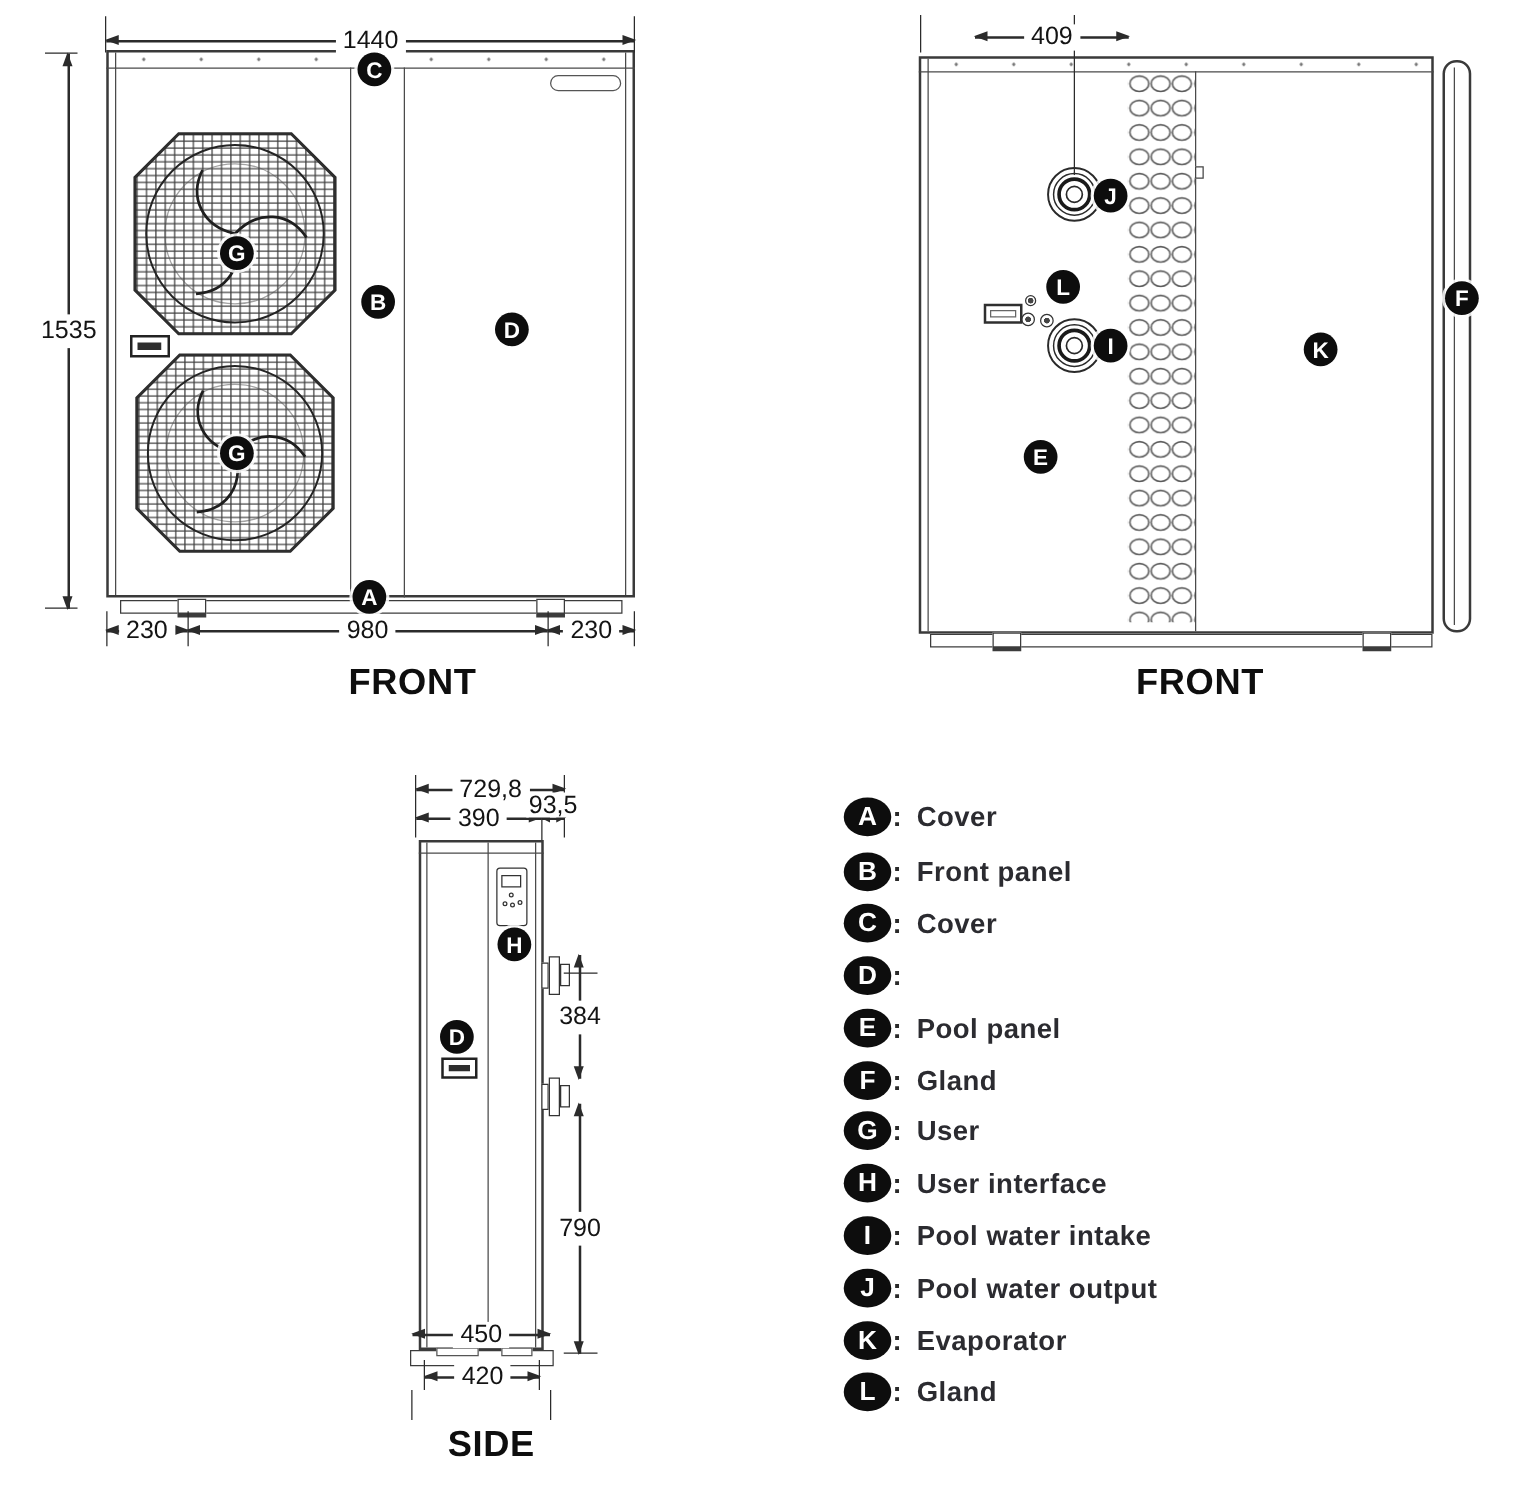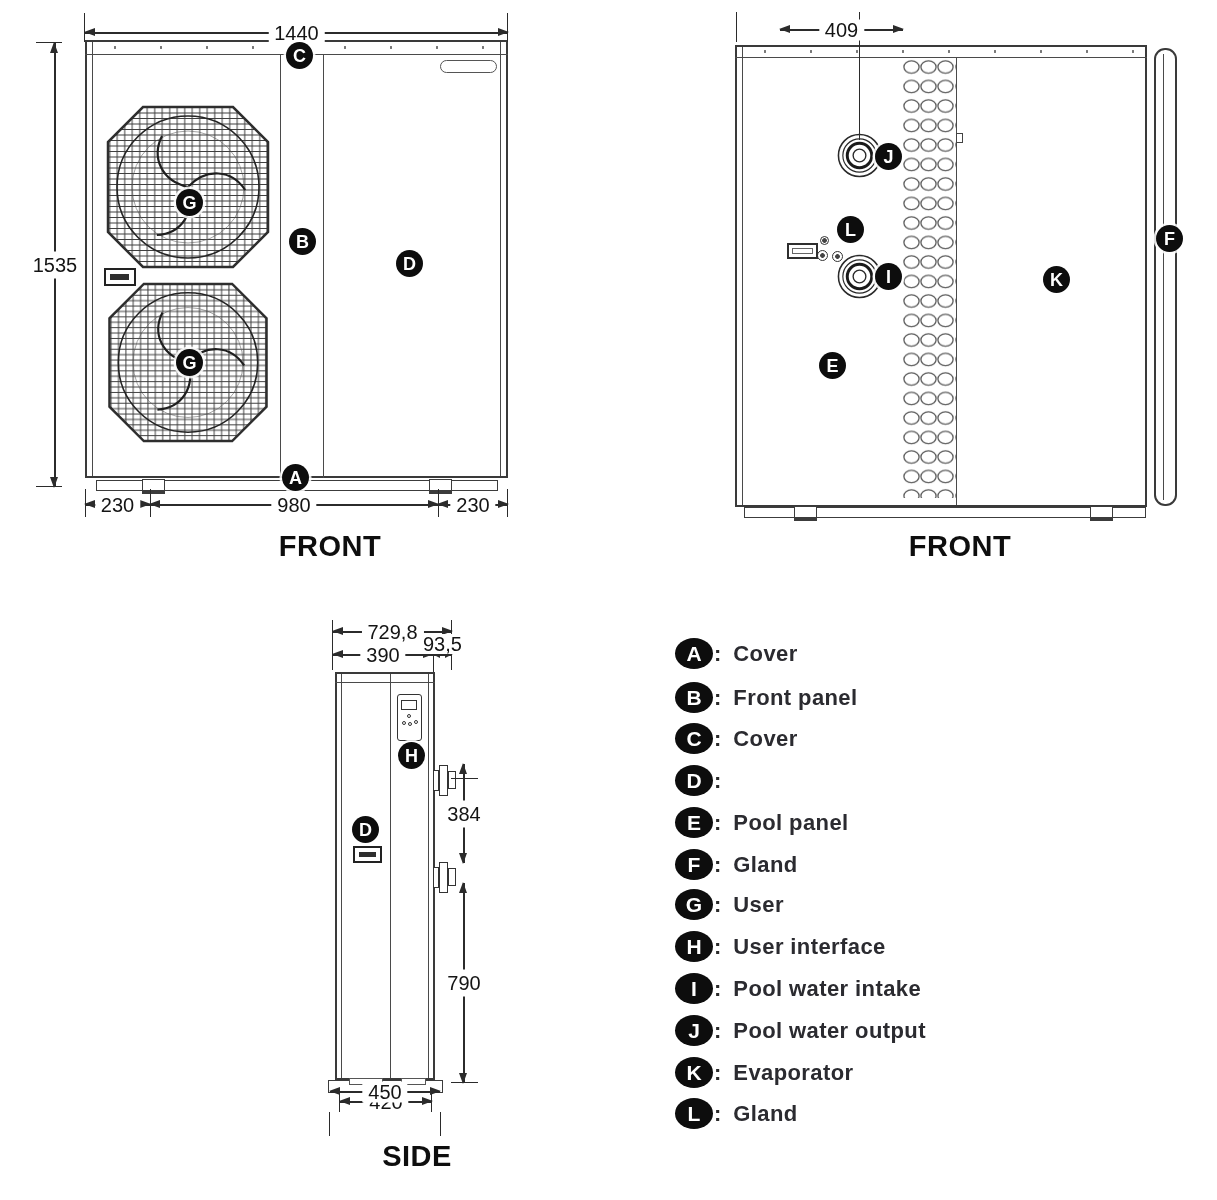--- a/index.html
+++ b/index.html
@@ -279,27 +279,27 @@
     <div class="tkv" style="left:339px;top:1088px;height:24px;"></div>
     <div class="tkv" style="left:431px;top:1088px;height:24px;"></div>
     <div class="dimh" style="left:340px;top:1096px;width:92px;">
       <span class="dline"></span>
         <span class="arrL"></span>
         <span class="arrR"></span>
       <span class="dlabel">420</span>
     </div>
     <div class="tkv" style="left:329px;top:1112px;height:24px;"></div>
     <div class="tkv" style="left:440px;top:1112px;height:24px;"></div>
-    <div class="dimh" style="left:330px;top:1086px;width:110px;">
+    <div class="dimh" style="left:330px;top:1062px;width:110px;">
       <span class="dline"></span>
         <span class="arrL"></span>
         <span class="arrR"></span>
       <span class="dlabel">450</span>
     </div>
-    <div class="vtitle" style="left:393px;top:1140px;margin-left:24px;">SIDE</div>
+    <div class="vtitle" style="left:393px;top:1140px;">SIDE</div>
   </section>
 
   <section class="view">
     <div class="lrow" style="top:638px;">
       <span class="lb">A</span>
         <span class="lsep">:</span>
         <span class="llab">Cover</span>
     </div>
     <div class="lrow" style="top:682px;">
       <span class="lb">B</span>

